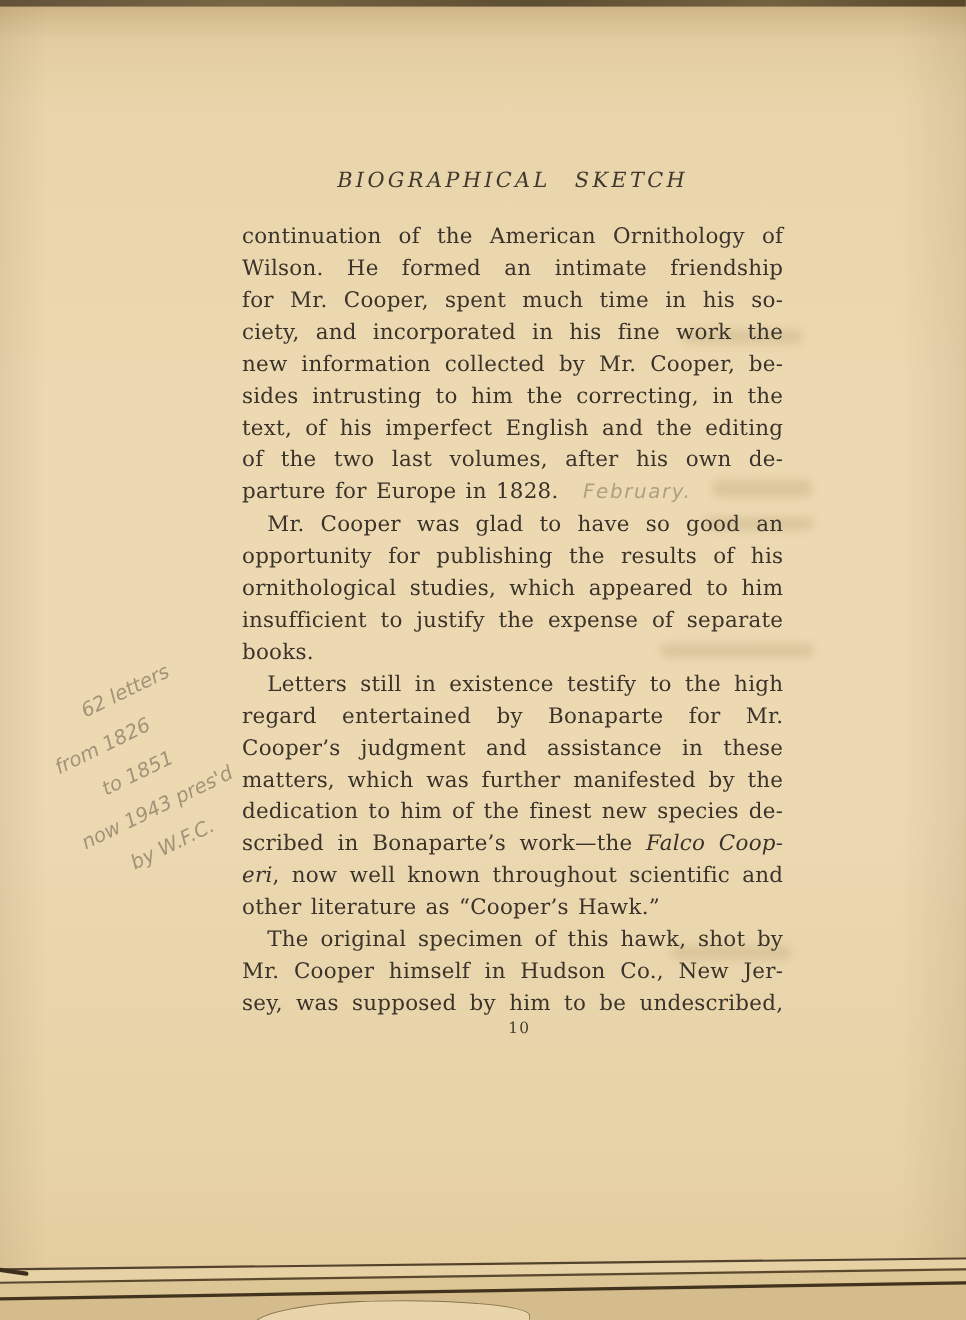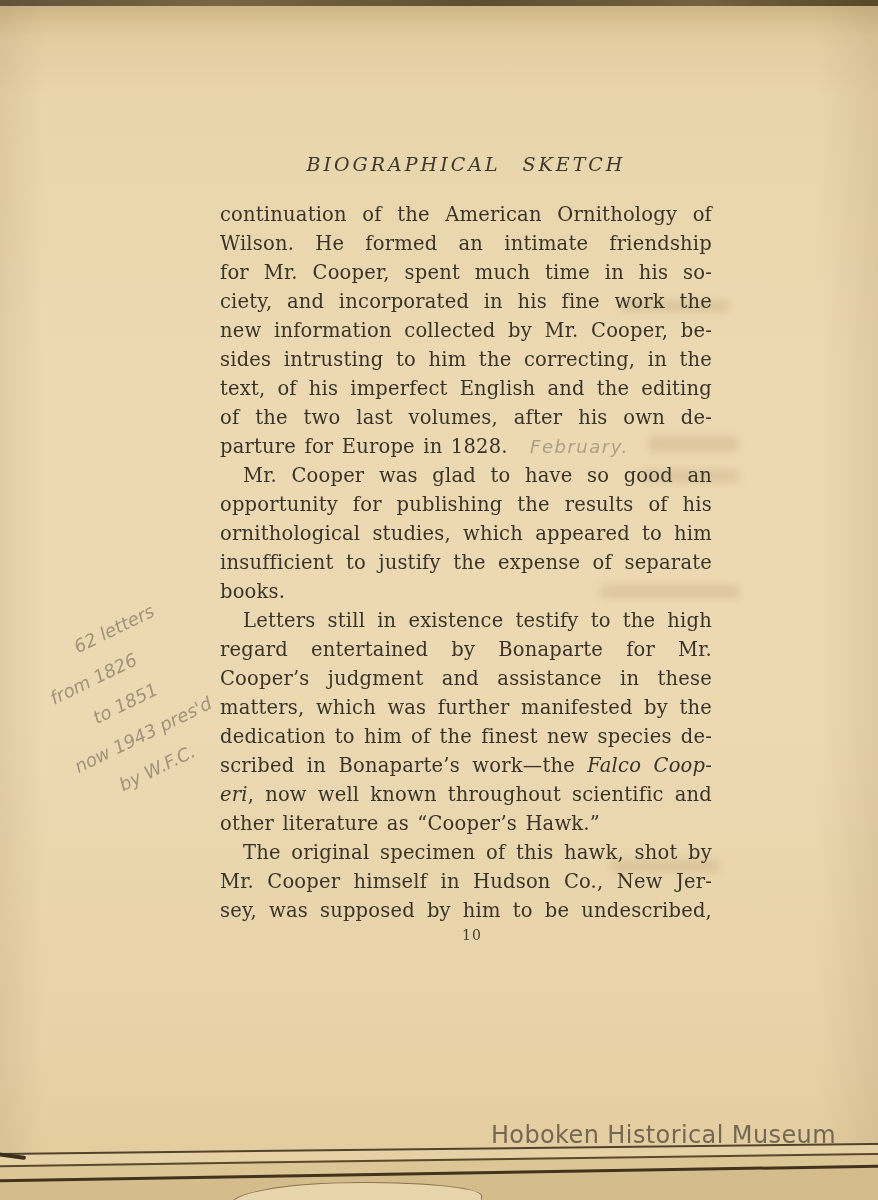--- a/index.html
+++ b/index.html
@@ -154,21 +154,20 @@
   <div class="page-number">10</div>
 
   <div class="margin-note">
     <div class="mn-1">62 letters</div>
     <div class="mn-2">from 1826</div>
     <div class="mn-3">to 1851</div>
     <div class="mn-4">now 1943 pres'd</div>
     <div class="mn-5">by W.F.C.</div>
   </div>
 
-  <div class="watermark">Hoboken Historical Museum</div>
 
   <div class="stack">
     <div class="sheet sheet-1"></div>
     <div class="sheet sheet-2"></div>
     <div class="sheet sheet-3"></div>
     <div class="torn-tab"></div>
     <div class="left-notch"></div>
   </div>
 
   <div class="edge-shade"></div>

